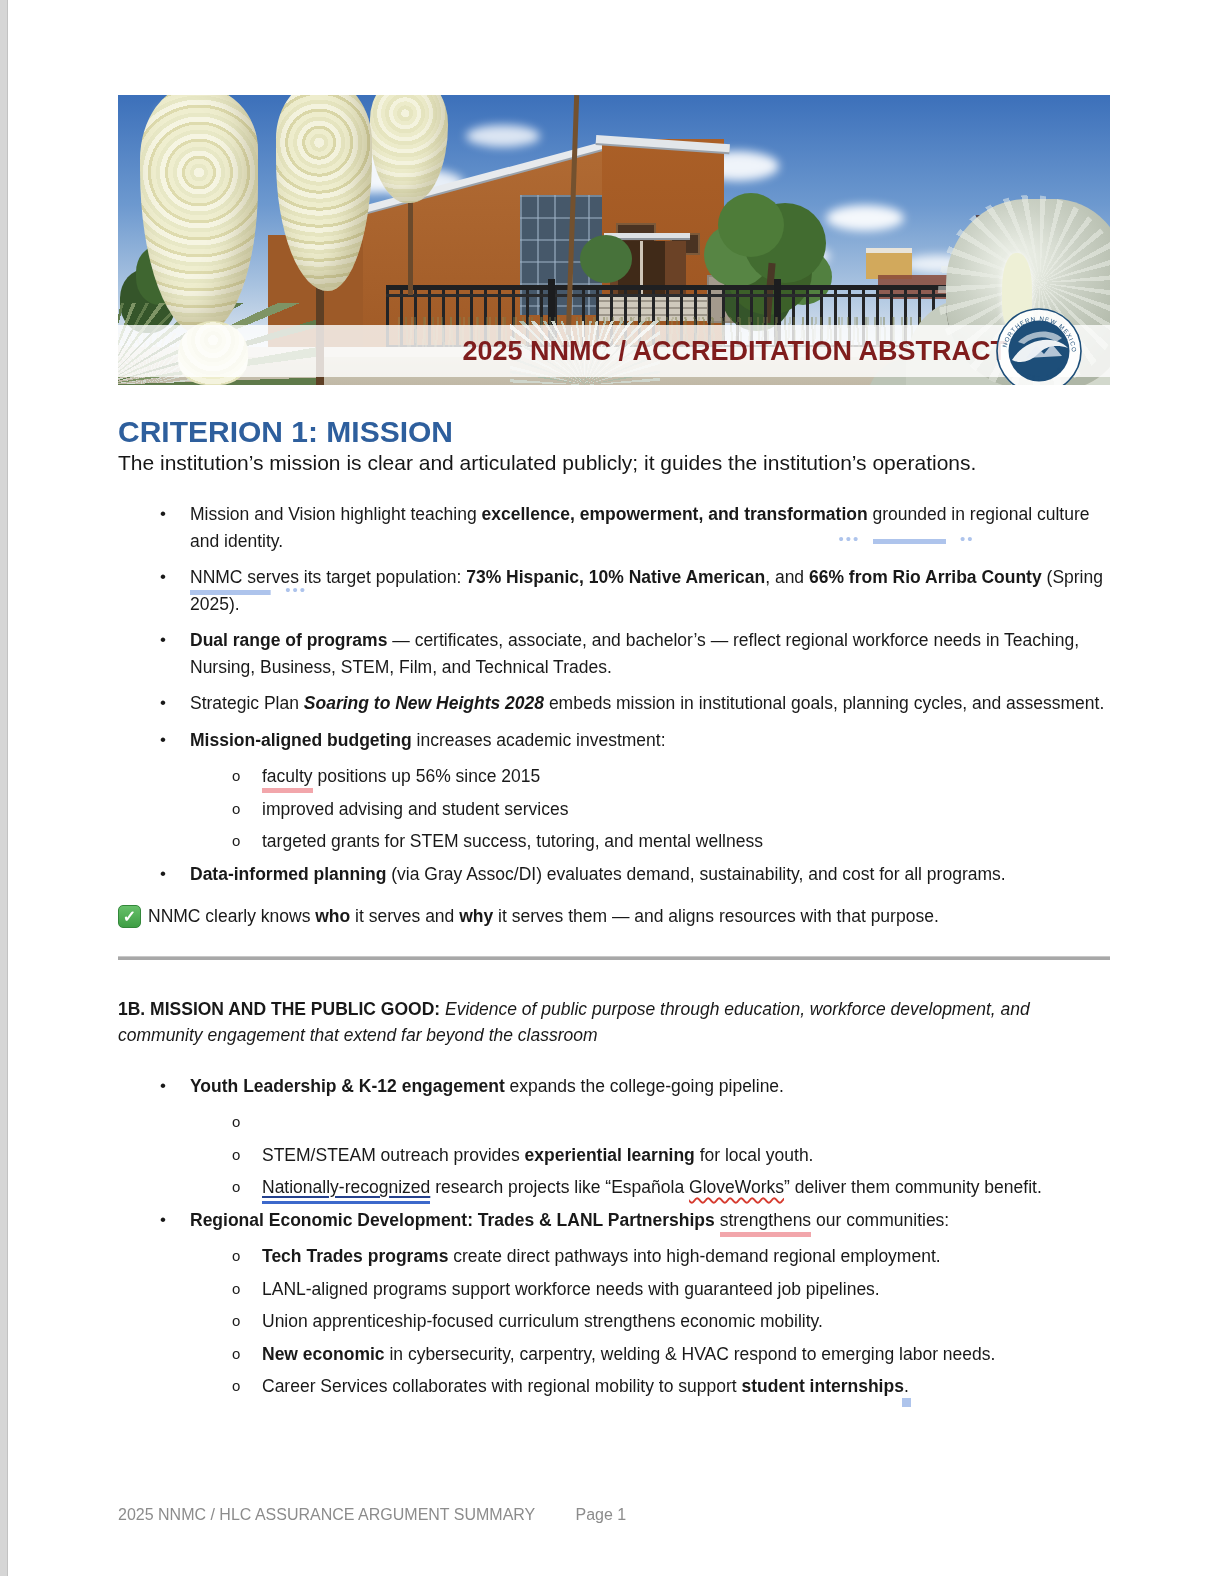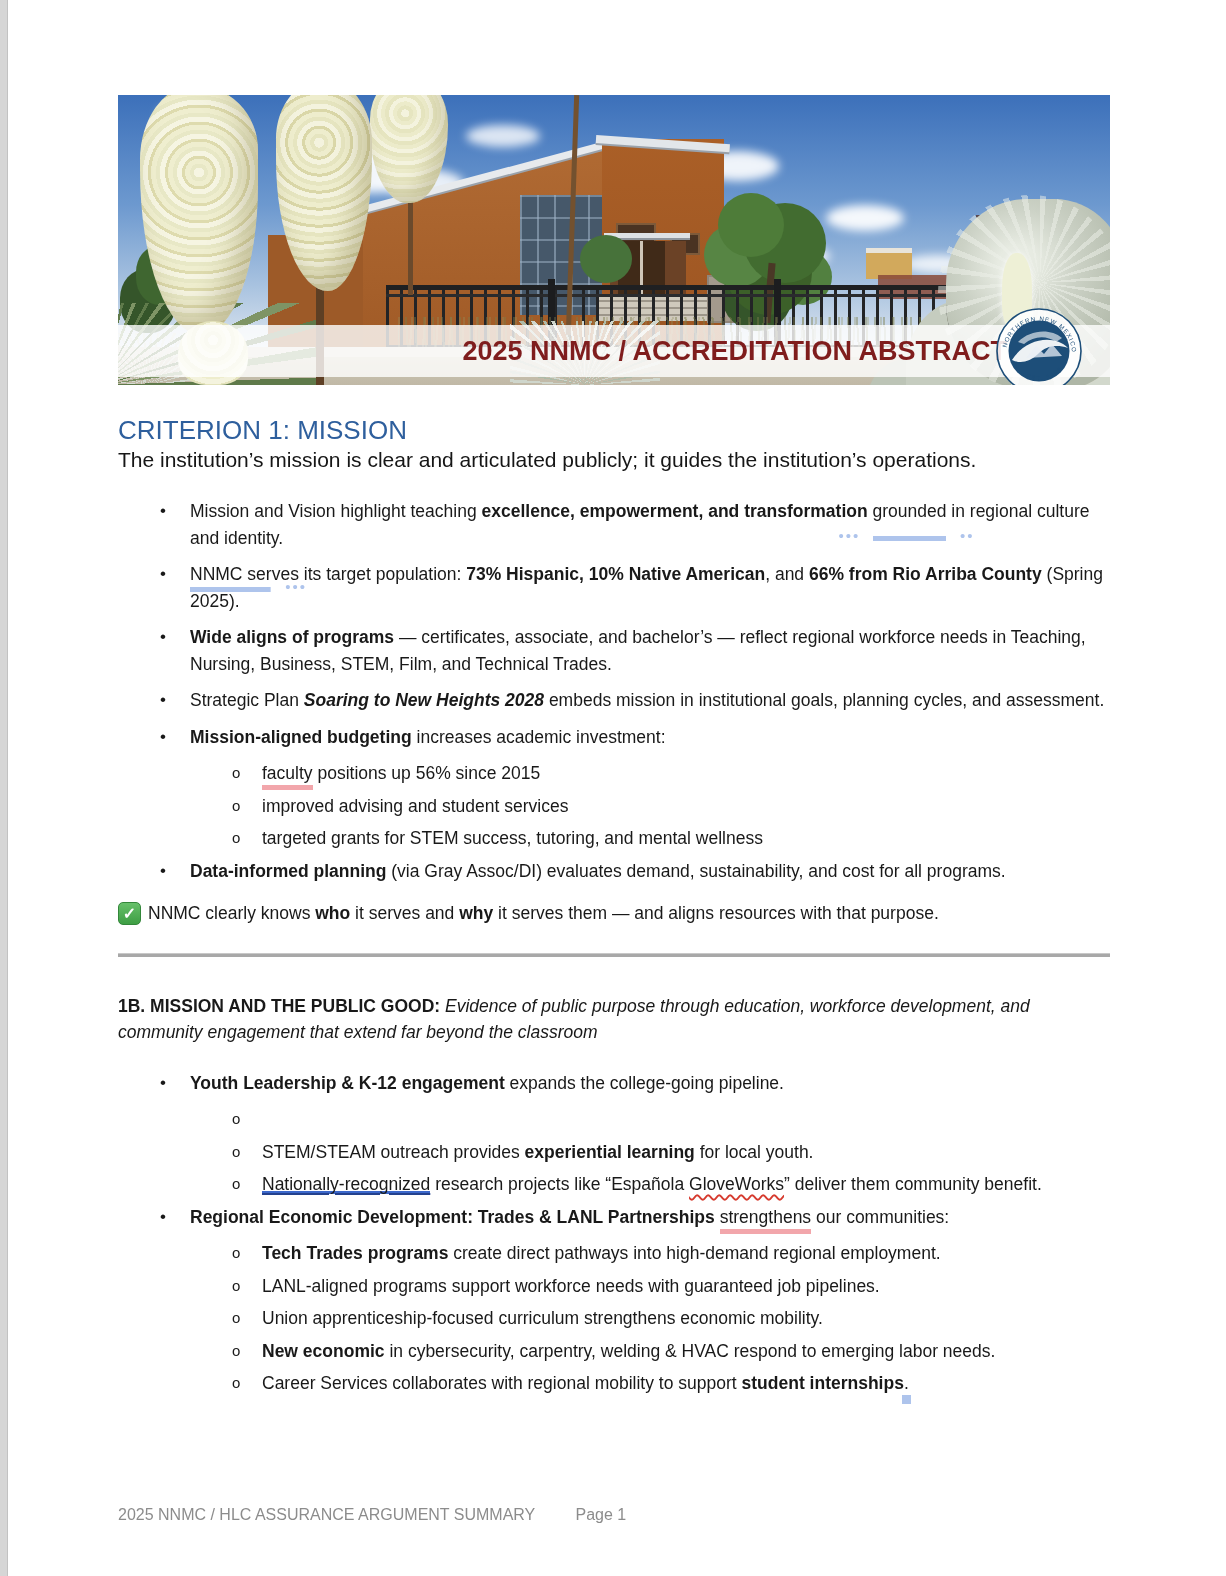--- a/index.html
+++ b/index.html
@@ -83,21 +83,21 @@
   .rosette{left:392px;top:226px;width:150px;height:64px;
          background:repeating-conic-gradient(from -78deg at 50% 100%,#cfd6cc 0 2.4deg,transparent 2.4deg 7deg,#aebba8 7deg 9deg,transparent 9deg 12.5deg);}
   .rosette2{left:-30px;top:238px;width:120px;height:52px;
          background:repeating-conic-gradient(from -70deg at 50% 100%,#d4dad0 0 2.6deg,transparent 2.6deg 8deg);}
   .banner{left:0;top:230px;width:992px;height:52px;background:rgba(255,255,255,.8);}
   .banner-title{left:14px;top:230px;width:875px;height:40px;line-height:52px;text-align:right;
          font-size:27px;font-weight:bold;color:#7f1d1d;letter-spacing:0px;}
   .logo{left:878px;top:213px;width:86px;height:86px;}
 
   
-  .h1{margin:30px 0 2px 0;font-size:26px;font-weight:normal;color:#2e5f9d;letter-spacing:0;}
+  .h1{margin:30px 0 2px 0;font-size:30px;font-weight:bold;color:#2e5f9d;letter-spacing:0;}
   .subtitle{font-size:21px;margin:0 0 26px 0;color:#161616;}
   .sec-head{font-size:17.5px;line-height:26.5px;margin:0 0 24px 0;}
   .body-list{font-size:17.5px;line-height:26.5px;}
   .bullet-row{display:flex;align-items:flex-start;}
   .bullet-row.lvl1{padding-left:42px;margin-bottom:10px;}
   .bullet-row.lvl2{padding-left:114px;margin-bottom:6px;}
   .bullet-row .glyph{flex:0 0 30px;}
   .bullet-row.lvl1 .glyph{font-size:17px;}
   .bullet-row.lvl2 .glyph{font-size:15px;}
   .bullet-row .btext{flex:1 1 auto;}
@@ -119,21 +119,21 @@
   .mk-ed-dbd::before{content:'\2022\2022\2022';position:absolute;left:-34px;bottom:0;color:#aec4ec;font-size:15px;letter-spacing:2px;line-height:10px;}
   .mk-ed-dbd::after{content:'\2022\2022';position:absolute;right:-28px;bottom:0;color:#aec4ec;font-size:15px;letter-spacing:2px;line-height:10px;}
   .mk-ed-bd{position:relative;padding-bottom:8px;
            background:linear-gradient(#aec4ec,#aec4ec) left bottom/74% 5px no-repeat;}
   .mk-ed-bd::after{content:'\2022\2022\2022';position:absolute;right:-8px;bottom:0;color:#aec4ec;font-size:15px;letter-spacing:2px;line-height:10px;}
   .mk-ed-db{position:relative;padding-bottom:8px;
            background:linear-gradient(#aec4ec,#aec4ec) right bottom/80% 5px no-repeat;}
   .mk-ed-db::before{content:'\2022\2022\2022';position:absolute;left:-36px;bottom:0;color:#aec4ec;font-size:15px;letter-spacing:2px;line-height:10px;}
   .mk-ed-dot{position:relative;}
   .mk-ed-dot::after{content:'';position:absolute;right:-2px;bottom:-11px;width:9px;height:9px;background:#aec4ec;}
-  .mk-grammar{position:relative;
+  .mk-grammar{position:relative;padding-bottom:7px;
            text-decoration:underline;text-decoration-color:#24418e;text-decoration-thickness:2px;text-underline-offset:3px;
            background:linear-gradient(#3c68cb,#3c68cb) left bottom/100% 3px no-repeat;}
   .mk-spell{text-decoration:underline wavy #d63a2e;text-decoration-thickness:2px;text-underline-offset:4px;text-decoration-skip-ink:none;}
 </style>
 </head>
 <body>
 
 <div class="page">
   <div class="window-edge"></div>
 
@@ -217,21 +217,21 @@
         <div class="bullet-row lvl1">
           <span class="glyph">•</span>
           <span class="btext"><span>Mission and Vision highlight teaching </span><span class="run-b">excellence, empowerment, and transformation</span><span> </span><span class="mk-ed-dbd">grounded</span><span> in regional culture and identity.</span></span>
         </div>
         <div class="bullet-row lvl1">
           <span class="glyph">•</span>
           <span class="btext"><span class="mk-ed-bd">NNMC serves</span><span> its target population: </span><span class="run-b">73% Hispanic, 10% Native American</span><span>, and </span><span class="run-b">66% from Rio Arriba County</span><span> (Spring 2025).</span></span>
         </div>
         <div class="bullet-row lvl1">
           <span class="glyph">•</span>
-          <span class="btext"><span class="run-b">Wide aligns of programs</span><span> — certificates, associate, and bachelor’s — reflect regional workforce needs in Teaching, Nursing, Business, STEM, Film, and Technical Trades.</span></span>
+          <span class="btext"><span class="run-b">Dual range of programs</span><span> — certificates, associate, and bachelor’s — reflect regional workforce needs in Teaching, Nursing, Business, STEM, Film, and Technical Trades.</span></span>
         </div>
         <div class="bullet-row lvl1">
           <span class="glyph">•</span>
           <span class="btext"><span>Strategic Plan </span><span class="run-b run-i">Soaring to New Heights 2028</span><span> embeds mission in institutional goals, planning cycles, and assessment.</span></span>
         </div>
         <div class="bullet-row lvl1">
           <span class="glyph">•</span>
           <span class="btext"><span class="run-b">Mission-aligned budgeting</span><span> increases academic investment:</span></span>
         </div>
         <div class="bullet-row lvl2">

